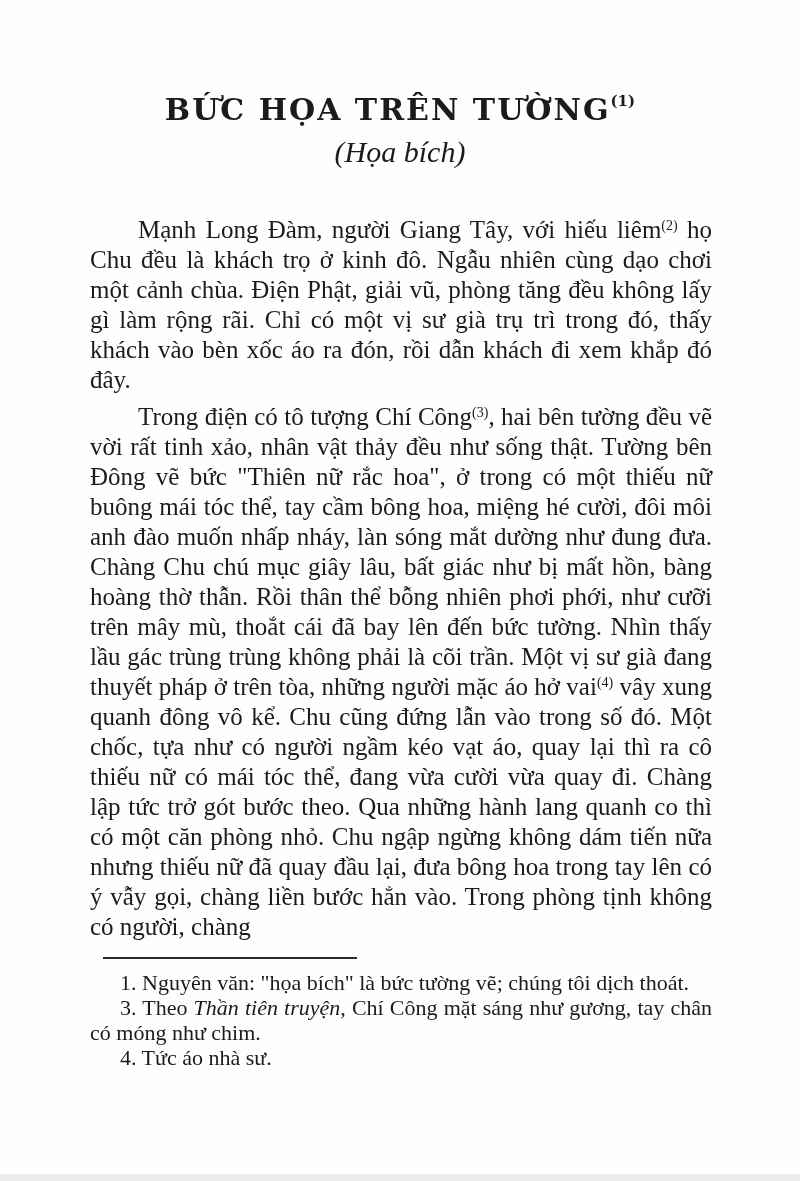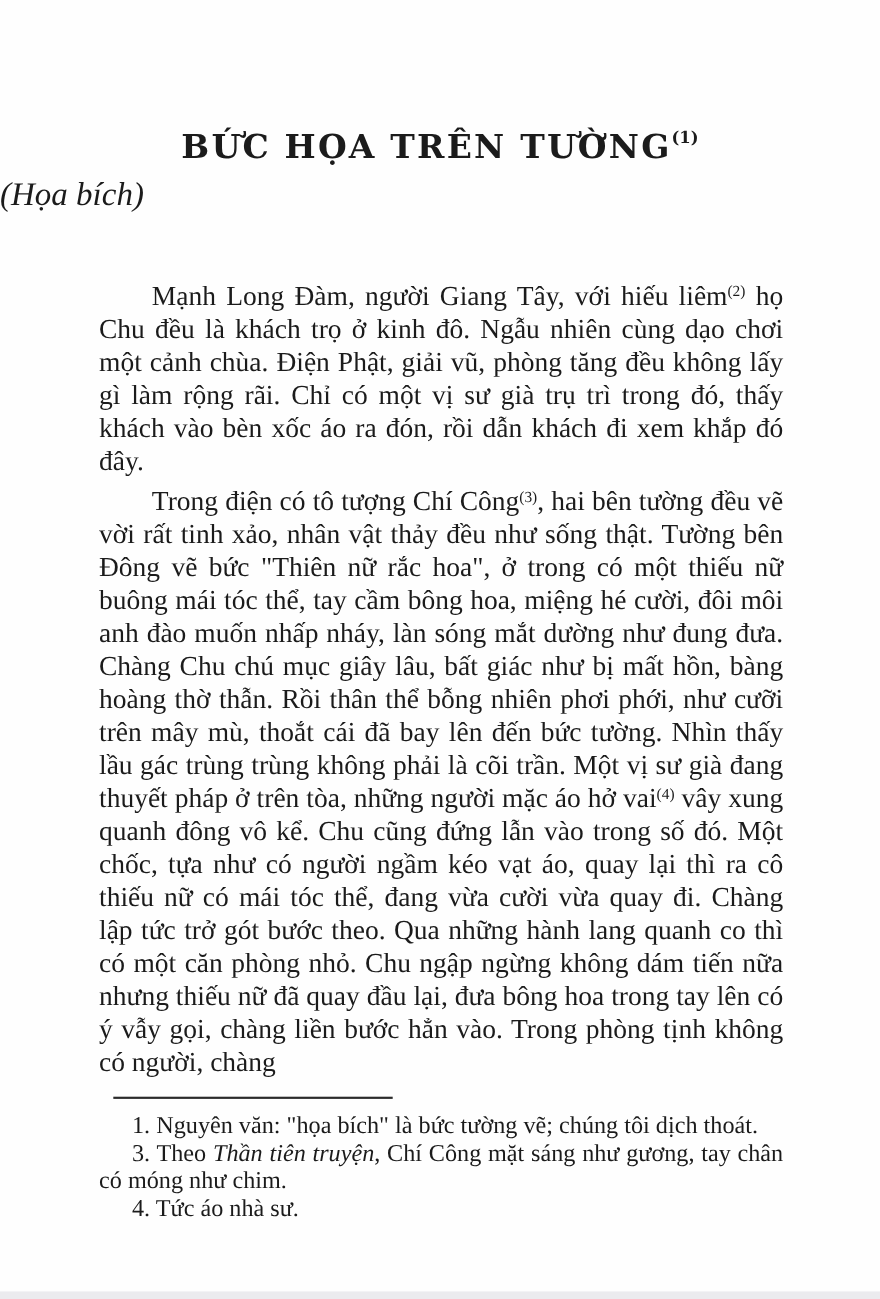--- a/index.html
+++ b/index.html
@@ -15,45 +15,45 @@
     position: relative;
     width: 800px;
     height: 1181px;
     background: var(--background);
     color: var(--text);
     font-family: "Liberation Serif", serif;
     overflow: hidden;
   }
   .title {
     margin: 0;
-    padding-top: 118px;
+    padding-top: 93px;
     text-align: center;
     font-family: "DejaVu Serif", serif;
     font-weight: bold;
     font-size: 30px;
     letter-spacing: 2px;
     line-height: 1.1;
     color: var(--text);
   }
   .title sup {
     font-size: 15px;
     letter-spacing: 0;
     font-weight: bold;
     vertical-align: 14px;
     line-height: 0;
   }
   .subtitle {
     margin-top: 9px;
-    text-align: left;
+    text-align: center;
     font-style: italic;
     font-size: 30px;
     line-height: 1.1;
   }
   .body-text {
-    margin: 62px 88px 0 90px;
+    margin: 47px 88px 0 90px;
     font-size: 25px;
     line-height: 30px;
     text-align: justify;
   }
   .para { margin: 0; text-indent: 48px; }
   .para + .para { margin-top: 7px; }
   .body-text sup, .footnotes sup {
     font-size: 14px;
     line-height: 0;
     vertical-align: 8px;

